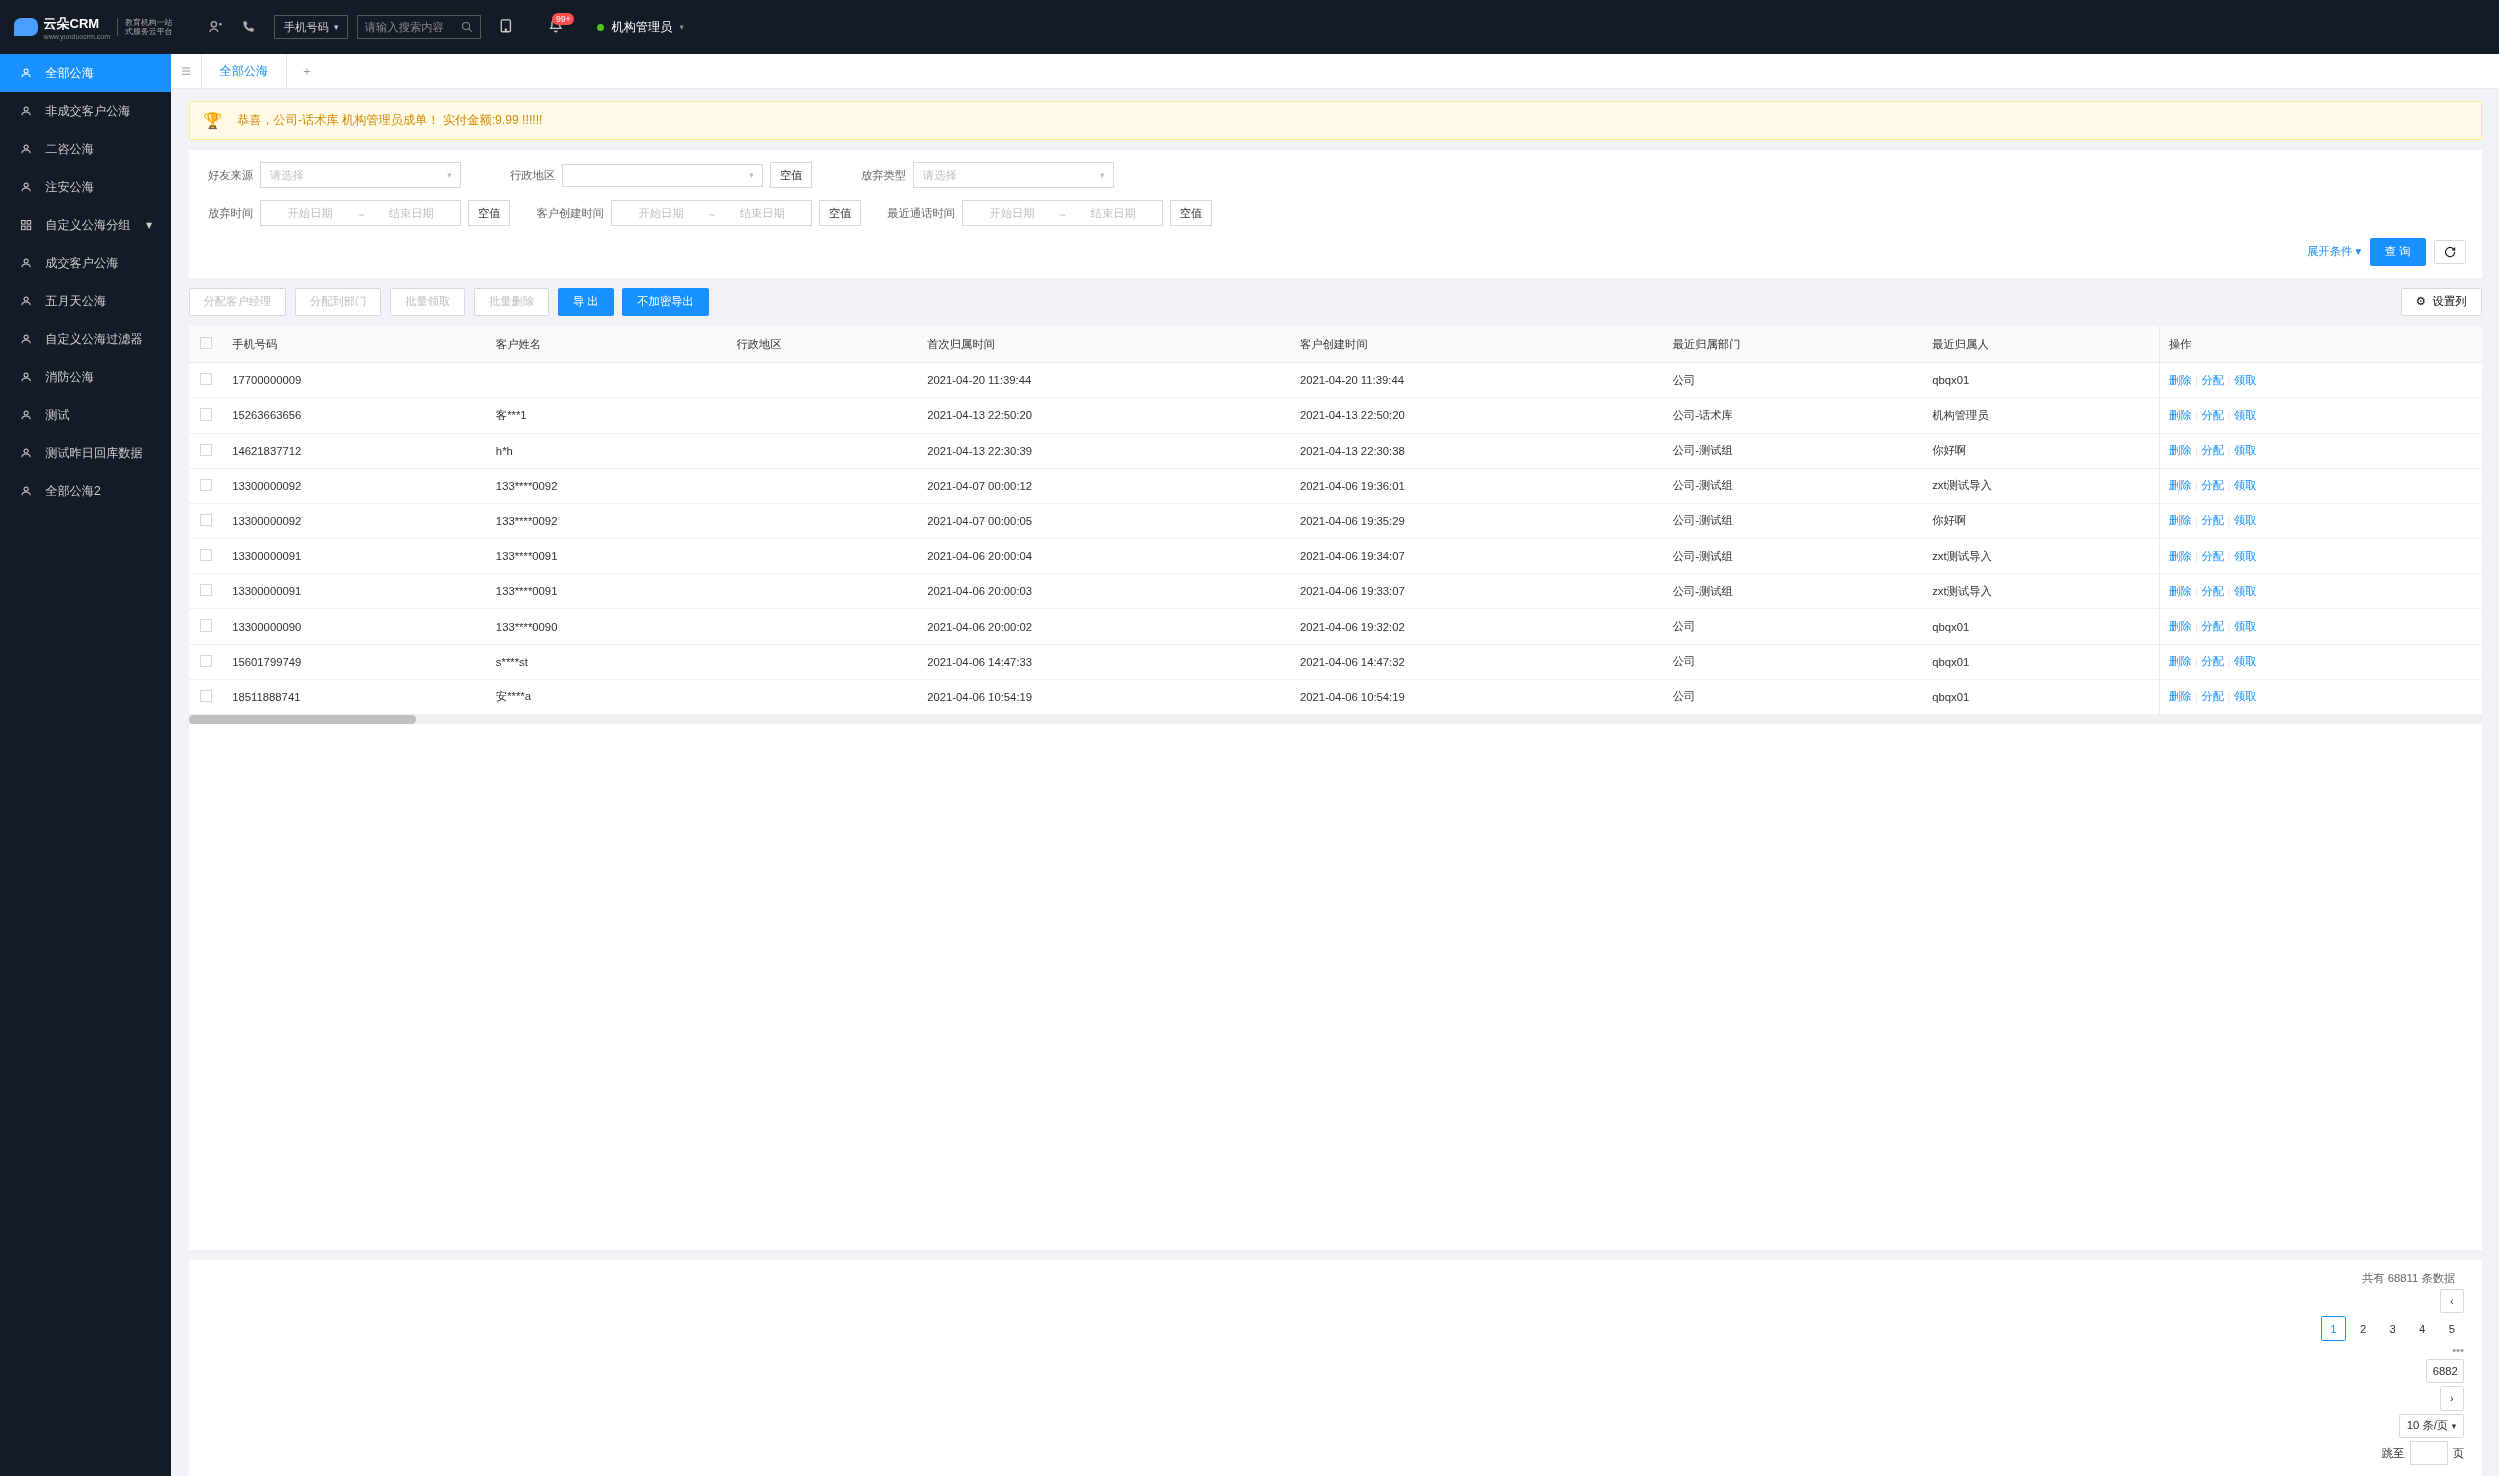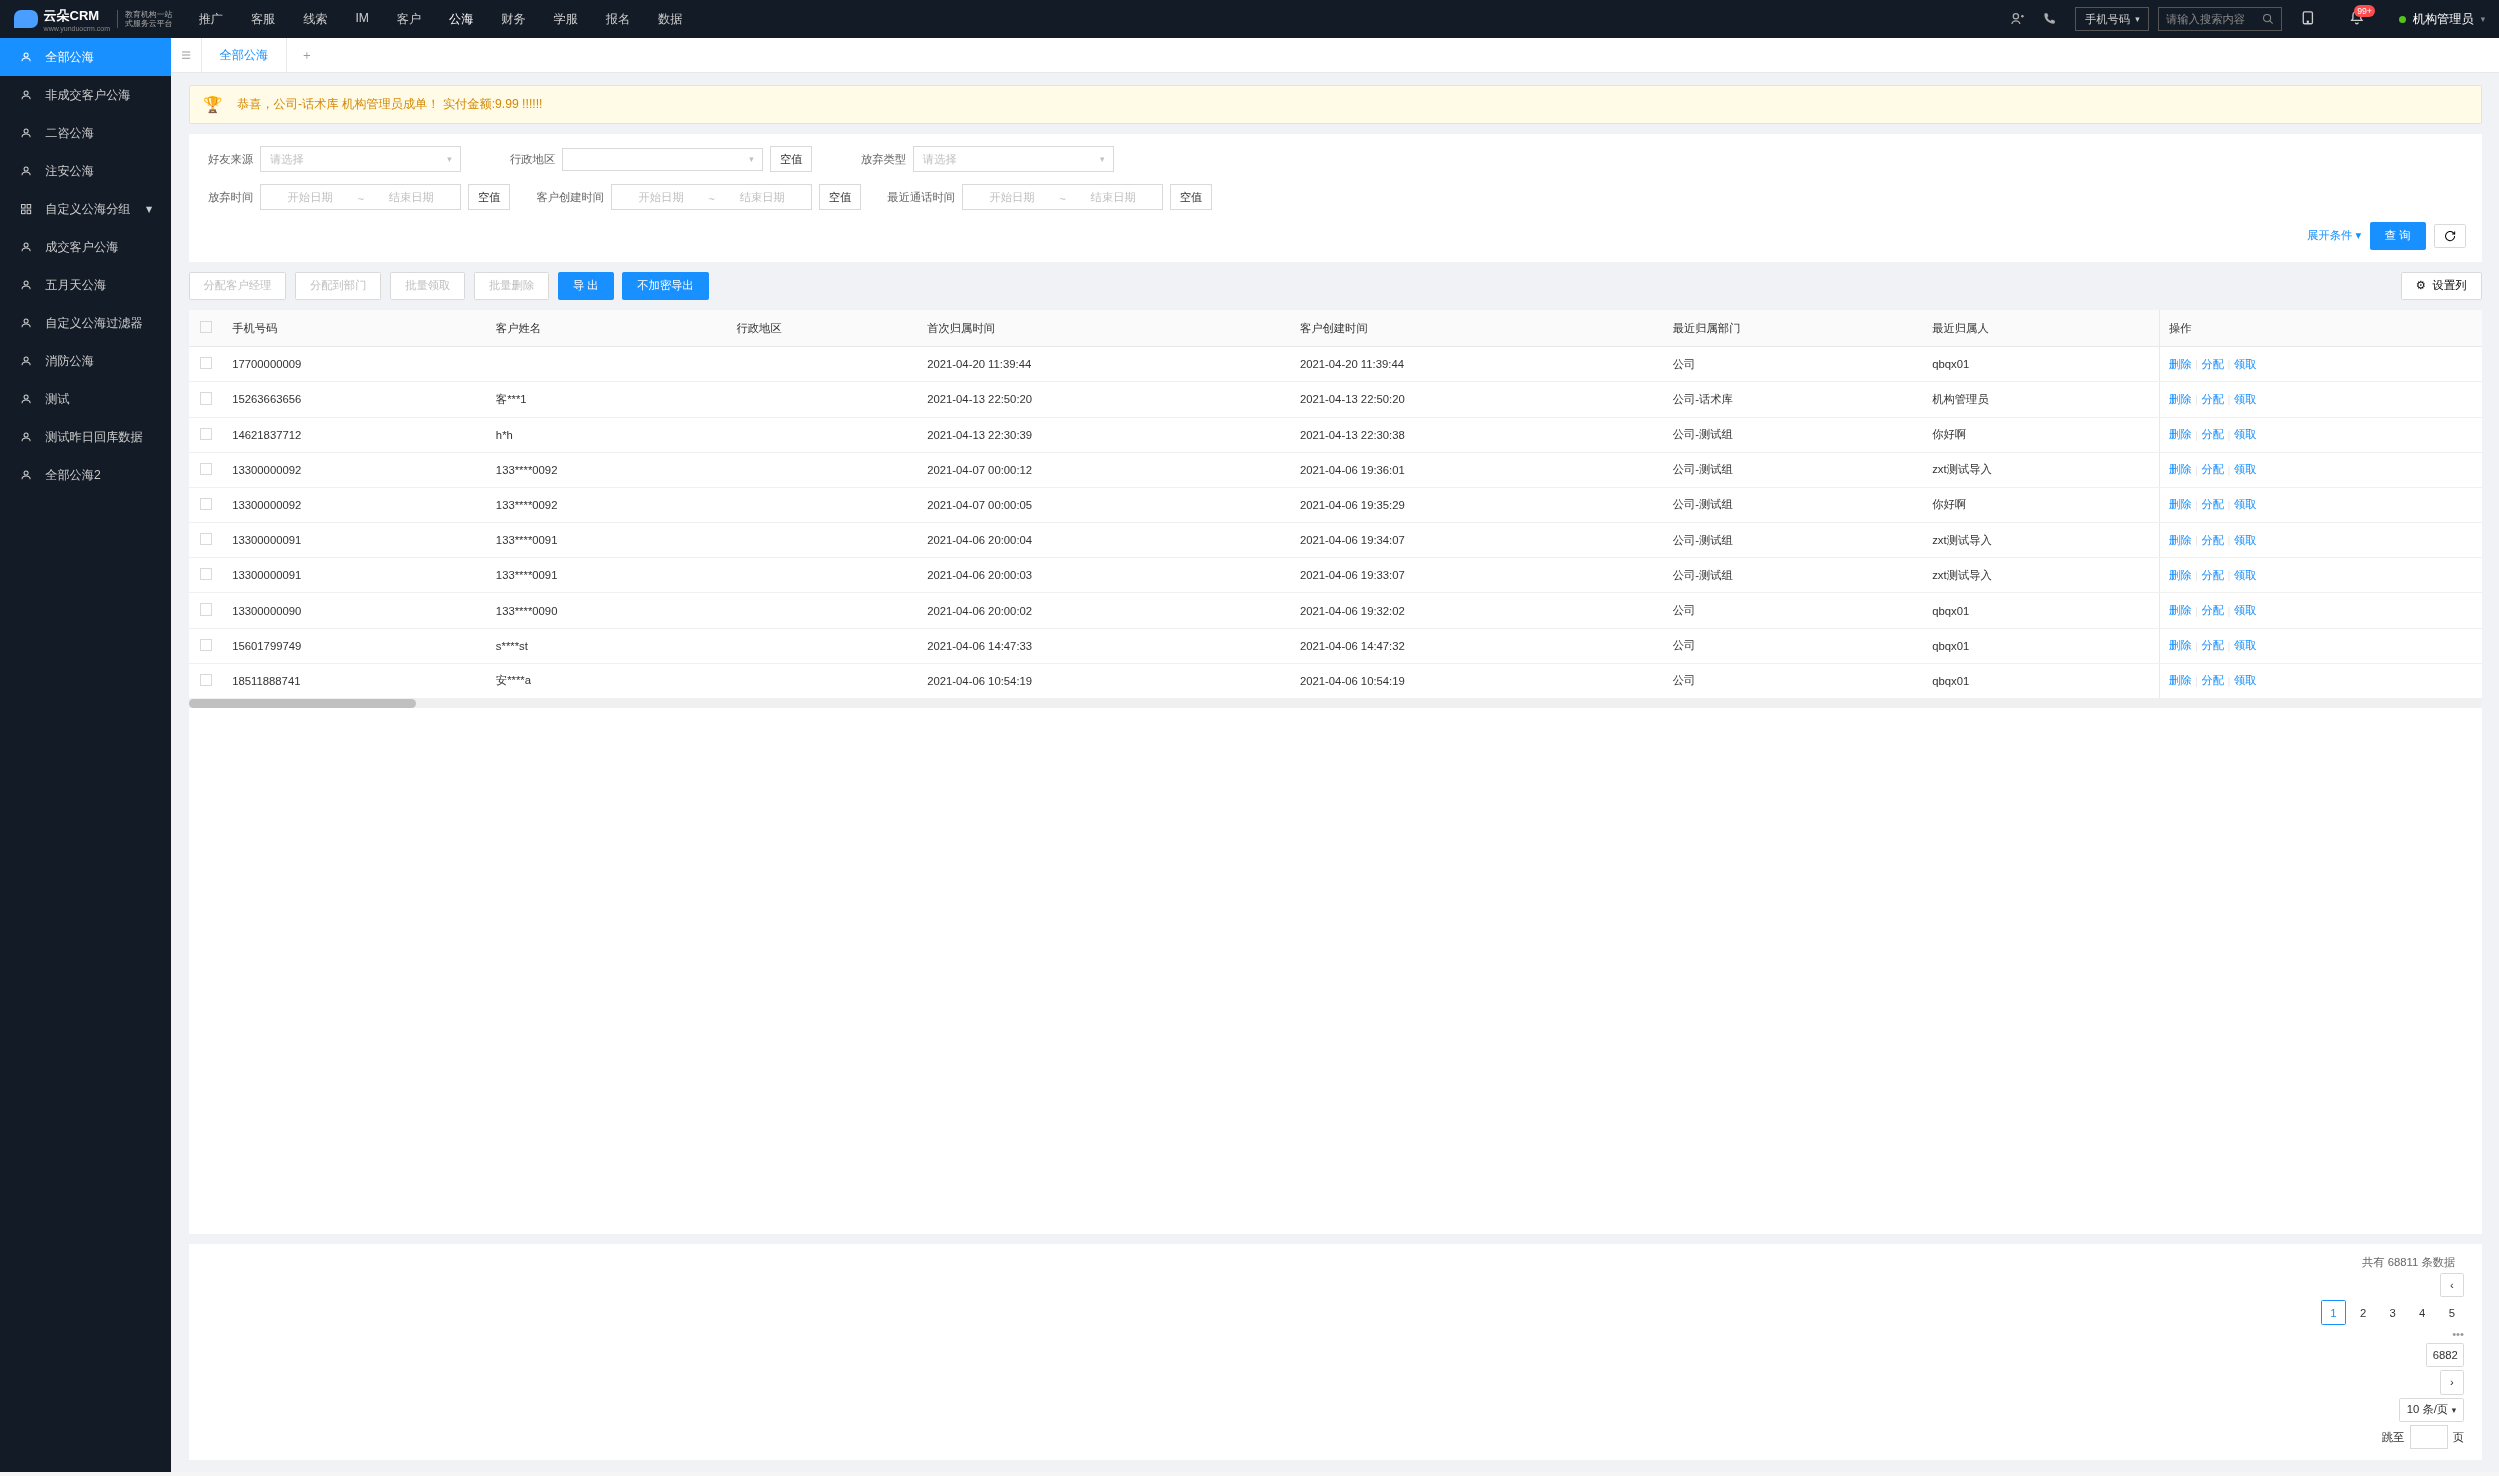--- a/index.html
+++ b/index.html
@@ -1,19 +1,19 @@
 <!DOCTYPE html>
 <html style="font-size:14px"><head>
   <meta charset="utf-8">
   <style>
     * { margin: 0; padding: 0; box-sizing: border-box; }
     body { font-family: -apple-system, "PingFang SC", "Microsoft YaHei", sans-serif; font-size: 12.2px; color: #333; background: #f5f5f5; overflow: hidden; }
     
     
-    .header { height: 38px; background: #131b26; display: flex; align-items: center; color: #fff; padding: 0 14px; }
+    .header { height: 54px; background: #131b26; display: flex; align-items: center; color: #fff; padding: 0 14px; }
     .logo { display: flex; align-items: center; margin-right: 21px; }
     .logo-icon { width: 24.4px; height: 17.5px; background: #4a9eff; border-radius: 7px 7px 7px 0; margin-right: 5.2px; position: relative; }
     .logo-text { font-size: 13px; font-weight: bold; }
     .logo-sub { font-size: 7.9px; color: #aaa; margin-left: 7px; border-left: 0.9px solid #555; padding-left: 7px; line-height: 1.2; }
     .logo-url { font-size: 7px; color: #888; }
     .nav { display: flex; gap: 17.5px; flex: 1; }
     .nav-item { color: #ccc; cursor: pointer; padding: 0 5.2px; }
     .nav-item.active { color: #fff; font-weight: 500; }
     .nav-icon { width: 17.5px; height: 17.5px; display: inline-flex; align-items: center; justify-content: center; color: #aaa; cursor: pointer; }
     .header-search { display: flex; align-items: center; gap: 8.7px; margin-left: 17.5px; }
@@ -105,32 +105,20 @@
     <div class="logo-icon"></div>
     <div>
       <div class="logo-text">云朵CRM</div>
       <div class="logo-url">www.yunduocrm.com</div>
     </div>
     <div class="logo-sub">
       <div>教育机构一站</div>
       <div>式服务云平台</div>
     </div>
   </div>
-  <div class="nav" id="top-nav">
-      <div class="nav-item">推广</div>
-      <div class="nav-item">客服</div>
-      <div class="nav-item">线索</div>
-      <div class="nav-item">IM</div>
-      <div class="nav-item">客户</div>
-      <div class="nav-item active">公海</div>
-      <div class="nav-item">财务</div>
-      <div class="nav-item">学服</div>
-      <div class="nav-item">报名</div>
-      <div class="nav-item">数据</div>
-    </div>
   <span class="nav-icon" style="margin-left:14px;">
     <svg width="15.7" height="15.7" viewBox="0 0 24 24" fill="none" stroke="currentColor" stroke-width="2">
         <circle cx="9" cy="8" r="4"></circle>
         <path d="M3 20c0-3 3-5 6-5s6 2 6 5"></path>
         <path d="M17 8h4M19 6v4"></path>
       </svg>
   </span>
   <span class="nav-icon" style="margin-left:14px;">
     <svg width="14" height="14" viewBox="0 0 24 24" fill="currentColor">
         <path d="M6 2c-1 0-2 1-2 2 0 9 7 16 16 16 1 0 2-1 2-2v-3l-5-2-2 2c-3-1-5-3-6-6l2-2-2-5H6z"></path>

